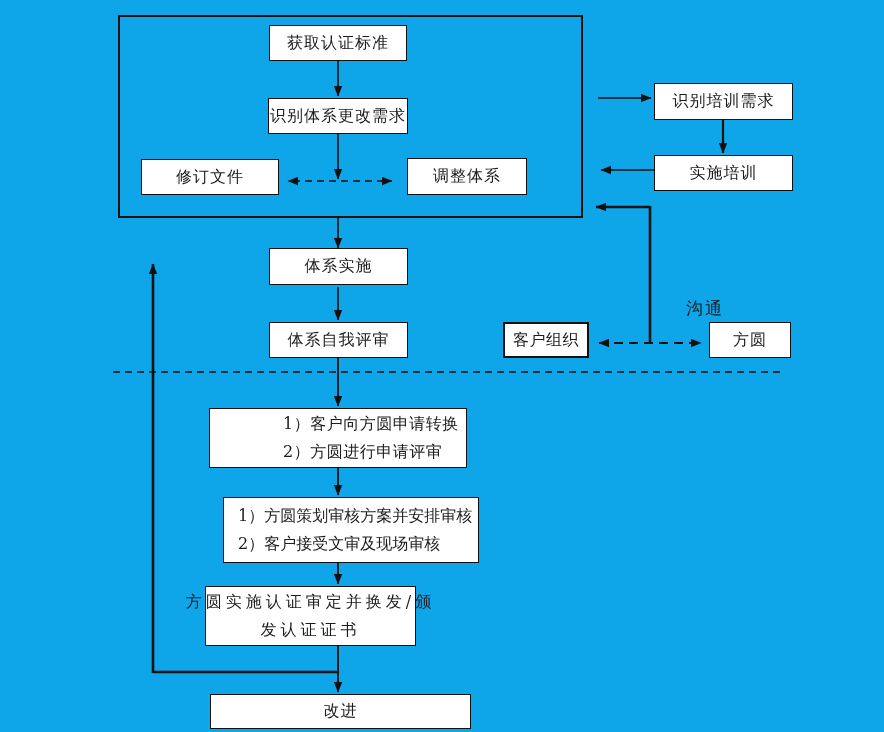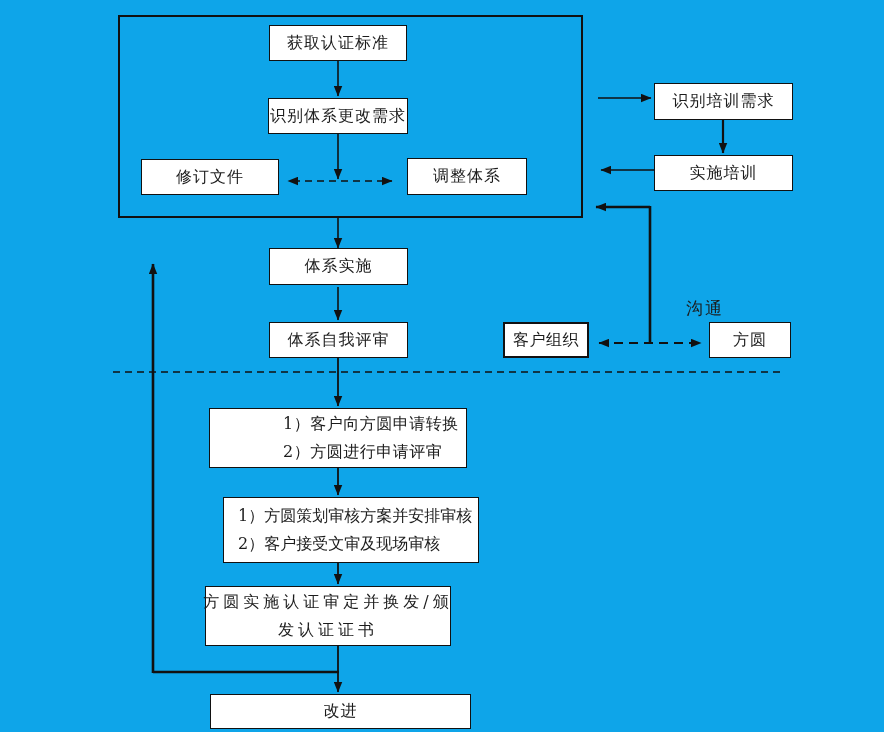--- a/index.html
+++ b/index.html
@@ -157,21 +157,21 @@
   <div class="list-box" style="left:209px; top:408px; width:258px; height:60px; padding-left:73px;">
     <div>1）客户向方圆申请转换</div>
     <div>2）方圆进行申请评审</div>
   </div>
 
   <div class="list-box" style="left:211px; top:497px; width:256px; height:66px; padding-left:14px; letter-spacing:0;margin-left:12px;">
     <div>1）方圆策划审核方案并安排审核</div>
     <div>2）客户接受文审及现场审核</div>
   </div>
 
-  <div class="wrap-box" style="left:205px; top:586px; width:246px; height:60px;">
+  <div class="wrap-box" style="left:205px; top:586px; width:211px; height:60px;">
     <div>方圆实施认证审定并换发/颁</div>
     <div>发认证证书</div>
   </div>
 
   <div class="node" style="left:210px; top:694px; width:261px; height:35px;">
     <span>改进</span>
   </div>
 
 </div>
 

